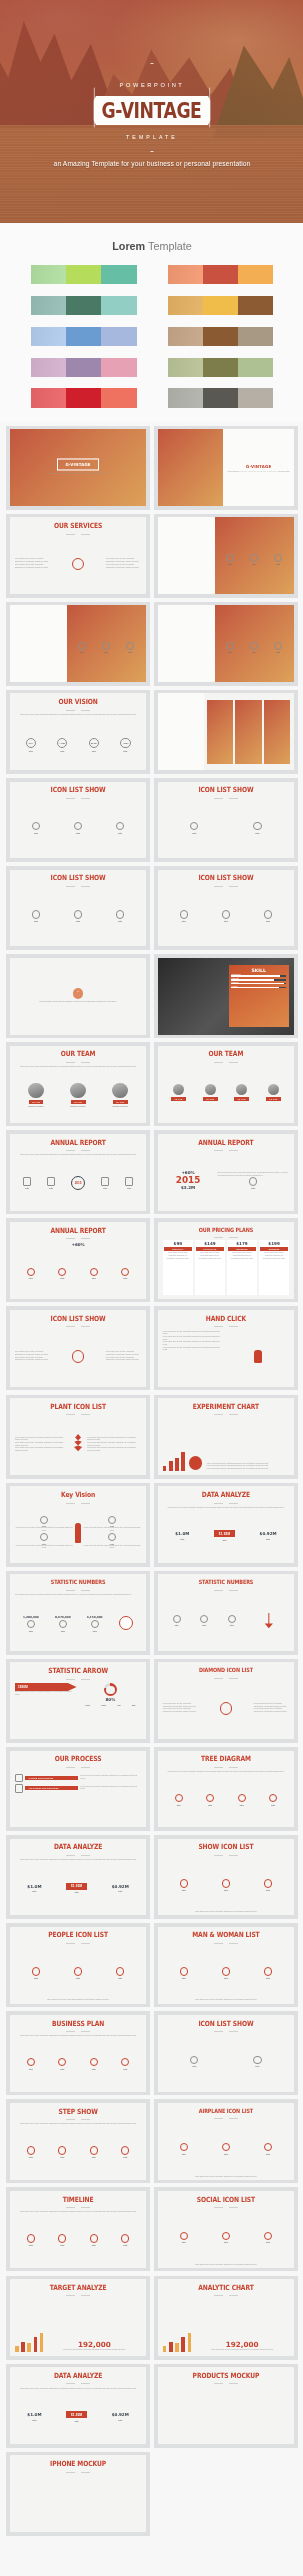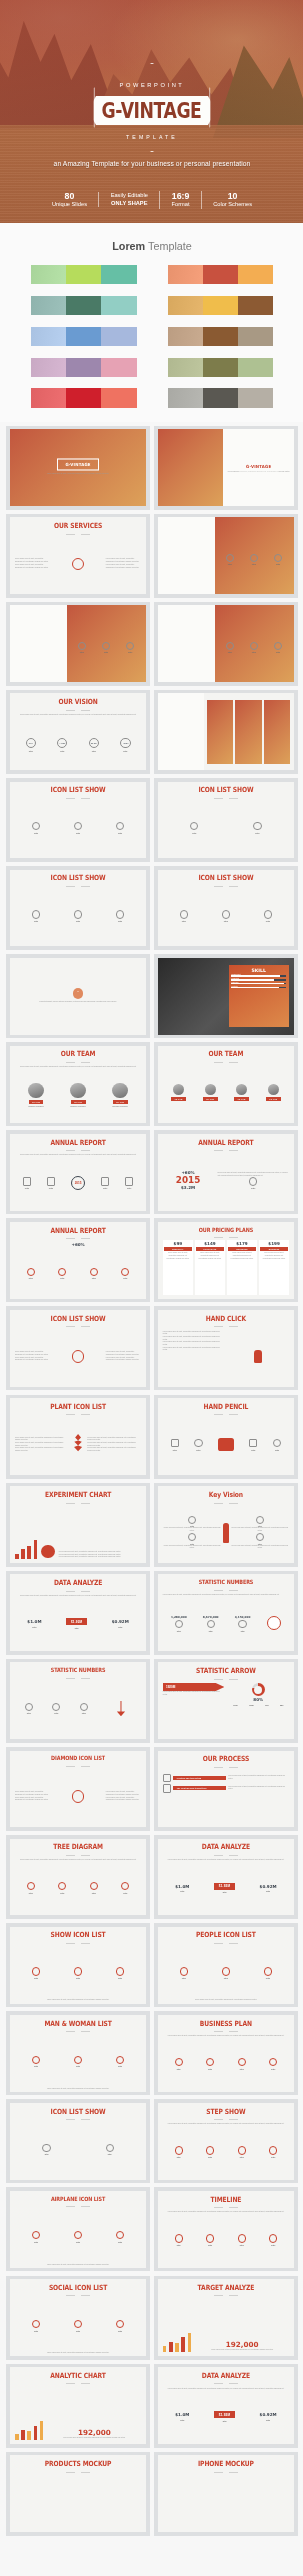--- a/index.html
+++ b/index.html
@@ -194,38 +194,20 @@
       <div class="badge-pre">POWERPOINT</div>
       <div class="badge-plate">
         <span class="badge-title">G-VINTAGE</span>
       </div>
       <div class="badge-post">TEMPLATE</div>
     </div>
   </div>
 
   <div class="hero-sub">an Amazing Template for your business or personal presentation</div>
 
-  <div class="hero-stats">
-    <div class="stat">
-      <div class="big">80</div>
-      <div class="sml">Unique Slides</div>
-    </div>
-    <div class="stat">
-      <div class="sml">Easily Editable</div>
-      <div class="sml2">ONLY SHAPE</div>
-    </div>
-    <div class="stat">
-      <div class="big">16:9</div>
-      <div class="sml">Format</div>
-    </div>
-    <div class="stat">
-      <div class="big">10</div>
-      <div class="sml">Color Schemes</div>
-    </div>
-  </div>
 </div>
 
 <section class="schemes">
   <h2>
     <b>Lorem</b><span> Template</span>
   </h2>
   <div class="sw-grid" id="swatch-grid">
       <div class="sw-row">
         <span style="background: linear-gradient(100deg, rgb(168, 212, 154), rgb(182, 226, 168));"></span>
         <span style="background: rgb(182, 220, 92);"></span>
@@ -753,45 +735,20 @@
           <div style="flex:1">
             <div class="lorem l">Lorem ipsum dolor sit amet, consectetur adipiscing elit. Pellentesque fringilla nisi metus.</div>
             <div class="lorem l">Lorem ipsum dolor sit amet, consectetur adipiscing elit. Pellentesque fringilla nisi metus.</div>
             <div class="lorem l">Lorem ipsum dolor sit amet, consectetur adipiscing elit. Pellentesque fringilla nisi metus.</div>
           </div>
           <div style="width:13.4px;height:21.6px;background:#c9422e;clip-path:polygon(50% 0%,72% 16%,50% 30%,78% 36%,50% 54%,80% 60%,50% 80%,20% 60%,50% 54%,22% 36%,50% 30%,28% 16%)"></div>
           <div style="flex:1">
             <div class="lorem l">Lorem ipsum dolor sit amet, consectetur adipiscing elit. Pellentesque fringilla nisi metus.</div>
             <div class="lorem l">Lorem ipsum dolor sit amet, consectetur adipiscing elit. Pellentesque fringilla nisi metus.</div>
             <div class="lorem l">Lorem ipsum dolor sit amet, consectetur adipiscing elit. Pellentesque fringilla nisi metus.</div>
-          </div>
-        </div>
-      </div>
-    </div>
-    <div class="slide">
-      <div class="slide-inner">
-        <div class="s-title ">HAND PENCIL</div>
-        <div class="s-rule"></div>
-        <div class="s-body" style="display:flex;align-items:center;justify-content:space-around">
-          <div class="minicol">
-            <div class="ico sq"></div>
-            <div class="mini-t">Title</div>
-          </div>
-          <div class="minicol">
-            <div class="ico"></div>
-            <div class="mini-t">Title</div>
-          </div>
-          <div style="width:15.5px;height:13.4px;background:#c9422e;border-radius:2.6px"></div>
-          <div class="minicol">
-            <div class="ico sq"></div>
-            <div class="mini-t">Title</div>
-          </div>
-          <div class="minicol">
-            <div class="ico"></div>
-            <div class="mini-t">Title</div>
           </div>
         </div>
       </div>
     </div>
     <div class="slide">
       <div class="slide-inner">
         <div class="s-title ">EXPERIMENT CHART</div>
         <div class="s-rule"></div>
         <div class="s-body" style="display:flex;align-items:flex-end;gap:4.1px">
           <div class="bars">

